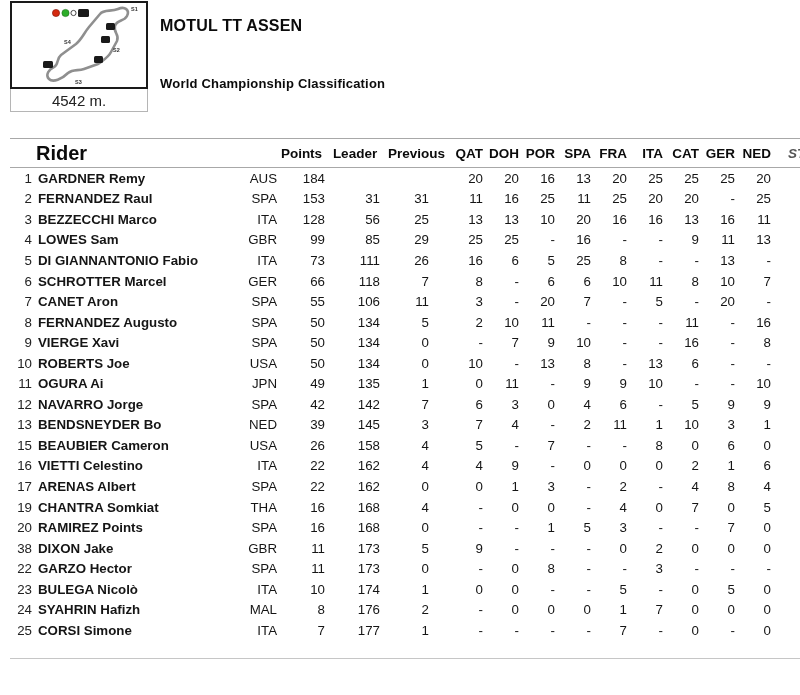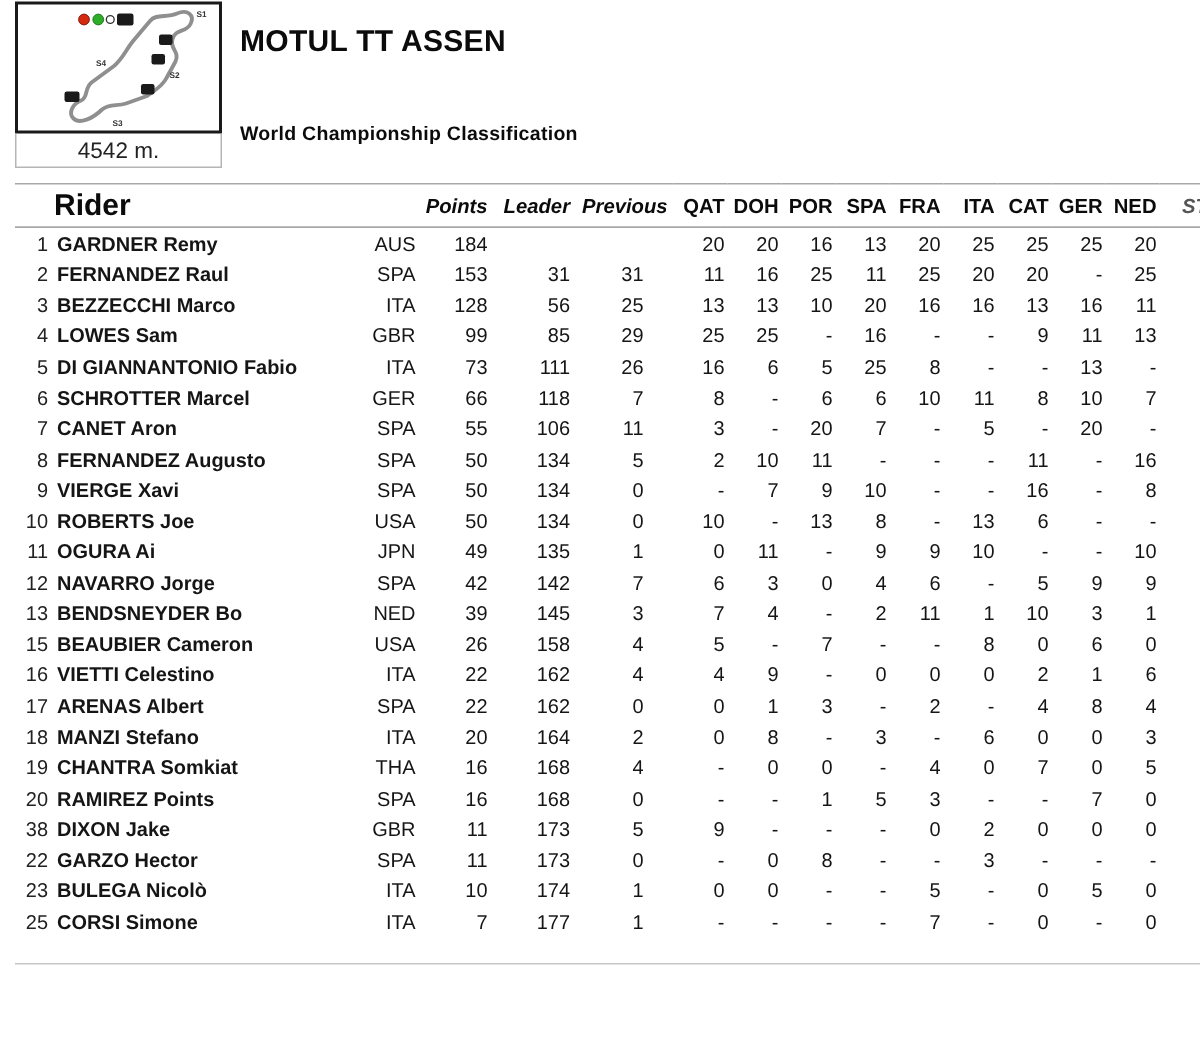--- a/index.html
+++ b/index.html
@@ -18,40 +18,40 @@
     background: #fff;
   }
   .length-cell {
     width: 136px; height: 22px;
     border: 1px solid #b5b5b5; border-top: none;
     display: flex; align-items: center; justify-content: center;
     font-size: 15px; color: #222;
   }
   .title-col { padding-left: 10px; }
   .event-title {
-    font-size: 20px; font-weight: 700; letter-spacing: 0.2px;
+    font-size: 16px; font-weight: 700; letter-spacing: 0.2px;
     margin: 16px 0 0 0; color: #0b0b0b;
   }
   .event-subtitle {
     font-size: 13px; font-weight: 700; letter-spacing: 0.2px;
     margin: 41px 0 0 0; color: #0b0b0b;
   }
   table.classification {
     border-collapse: collapse; table-layout: fixed;
-    width: 790px; margin-left: 10px; margin-top: 10px;
+    width: 790px; margin-left: 10px; margin-top: 26px;
   }
   thead th {
     border-top: 1px solid #a8a8a8;
     border-bottom: 1px solid #a8a8a8;
     height: 28px; vertical-align: middle;
     font-size: 13.5px; font-weight: 700; color: #0b0b0b;
     padding: 0; white-space: nowrap; overflow: hidden;
   }
   th.rider-h { text-align: left; font-size: 20px; padding-left: 26px; }
-  th.stat-h { text-align: right; font-style: italic; }
+  th.stat-h { }
   th.points-h { padding-right: 5px; }
   th.leader-h { padding-right: 8px; }
   th.previous-h { padding-right: 6px; }
   th.race-h { text-align: right; padding-right: 2px; }
   th.next-h {
     text-align: left; padding-left: 15px;
     font-style: italic; font-weight: 600; color: #555;
   }
   tbody td {
     height: 20.55px; font-size: 13.3px; color: #151515;
@@ -423,38 +423,20 @@
         <td class="race-cell">3</td>
         <td class="race-cell">-</td>
         <td class="race-cell">2</td>
         <td class="race-cell">-</td>
         <td class="race-cell">4</td>
         <td class="race-cell">8</td>
         <td class="race-cell">4</td>
         <td class="next-cell"></td>
       </tr>
       <tr>
-        <td class="pos-cell">18</td>
-        <td class="name-cell">MANZI Stefano</td>
-        <td class="nation-cell">ITA</td>
-        <td class="points-cell">20</td>
-        <td class="leader-cell">164</td>
-        <td class="previous-cell">2</td>
-        <td class="race-cell">0</td>
-        <td class="race-cell">8</td>
-        <td class="race-cell">-</td>
-        <td class="race-cell">3</td>
-        <td class="race-cell">-</td>
-        <td class="race-cell">6</td>
-        <td class="race-cell">0</td>
-        <td class="race-cell">0</td>
-        <td class="race-cell">3</td>
-        <td class="next-cell"></td>
-      </tr>
-      <tr>
         <td class="pos-cell">19</td>
         <td class="name-cell">CHANTRA Somkiat</td>
         <td class="nation-cell">THA</td>
         <td class="points-cell">16</td>
         <td class="leader-cell">168</td>
         <td class="previous-cell">4</td>
         <td class="race-cell">-</td>
         <td class="race-cell">0</td>
         <td class="race-cell">0</td>
         <td class="race-cell">-</td>
@@ -531,20 +513,38 @@
         <td class="race-cell">-</td>
         <td class="race-cell">-</td>
         <td class="race-cell">5</td>
         <td class="race-cell">-</td>
         <td class="race-cell">0</td>
         <td class="race-cell">5</td>
         <td class="race-cell">0</td>
         <td class="next-cell"></td>
       </tr>
       <tr>
+        <td class="pos-cell">24</td>
+        <td class="name-cell">SYAHRIN Hafizh</td>
+        <td class="nation-cell">MAL</td>
+        <td class="points-cell">8</td>
+        <td class="leader-cell">176</td>
+        <td class="previous-cell">2</td>
+        <td class="race-cell">-</td>
+        <td class="race-cell">0</td>
+        <td class="race-cell">0</td>
+        <td class="race-cell">0</td>
+        <td class="race-cell">1</td>
+        <td class="race-cell">7</td>
+        <td class="race-cell">0</td>
+        <td class="race-cell">0</td>
+        <td class="race-cell">0</td>
+        <td class="next-cell"></td>
+      </tr>
+      <tr>
         <td class="pos-cell">25</td>
         <td class="name-cell">CORSI Simone</td>
         <td class="nation-cell">ITA</td>
         <td class="points-cell">7</td>
         <td class="leader-cell">177</td>
         <td class="previous-cell">1</td>
         <td class="race-cell">-</td>
         <td class="race-cell">-</td>
         <td class="race-cell">-</td>
         <td class="race-cell">-</td>

